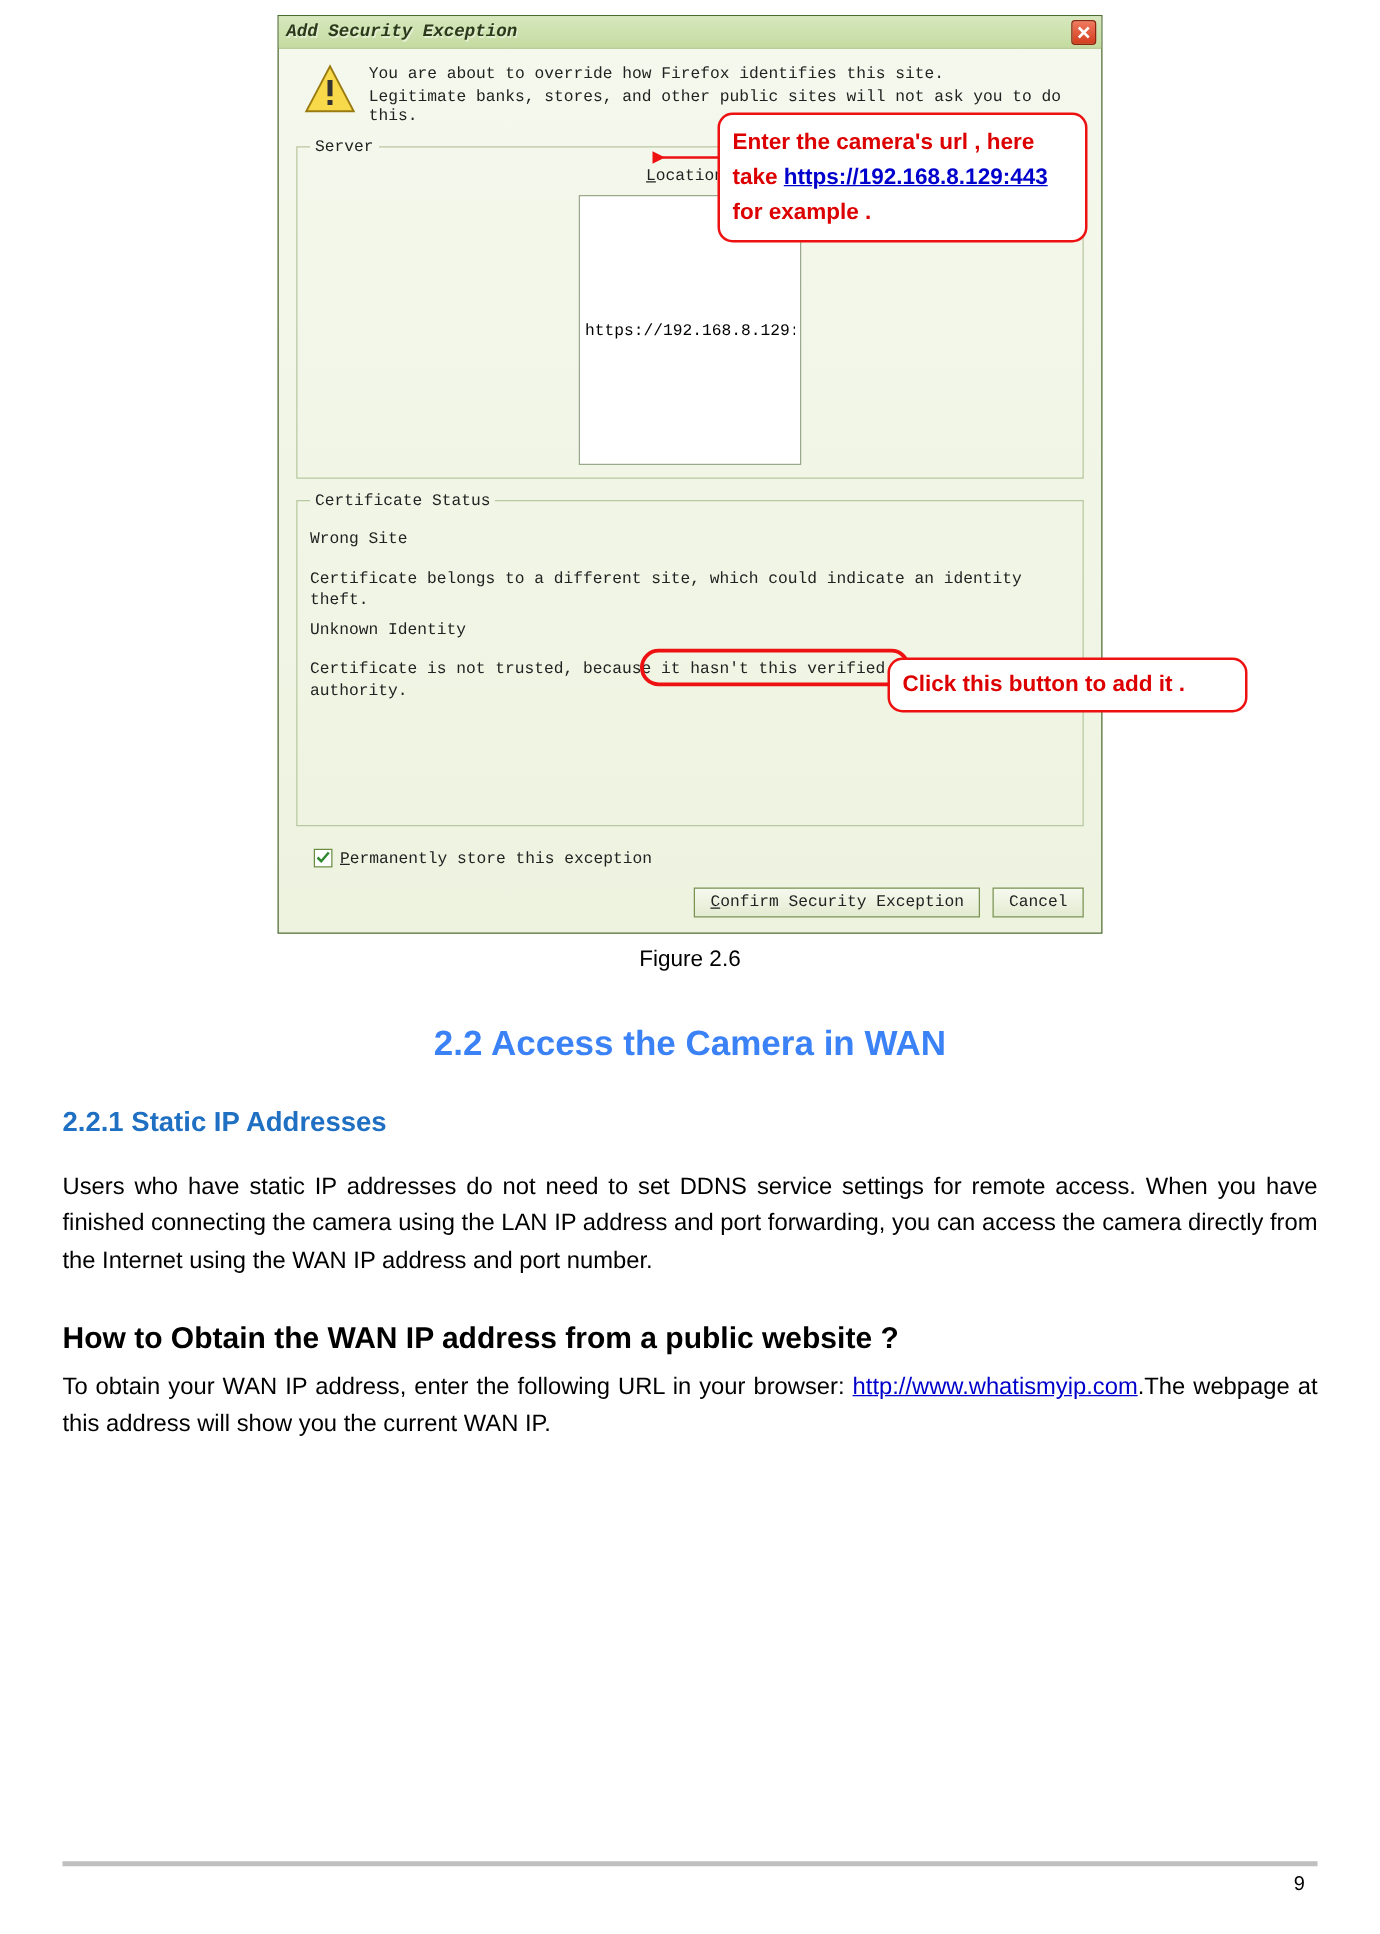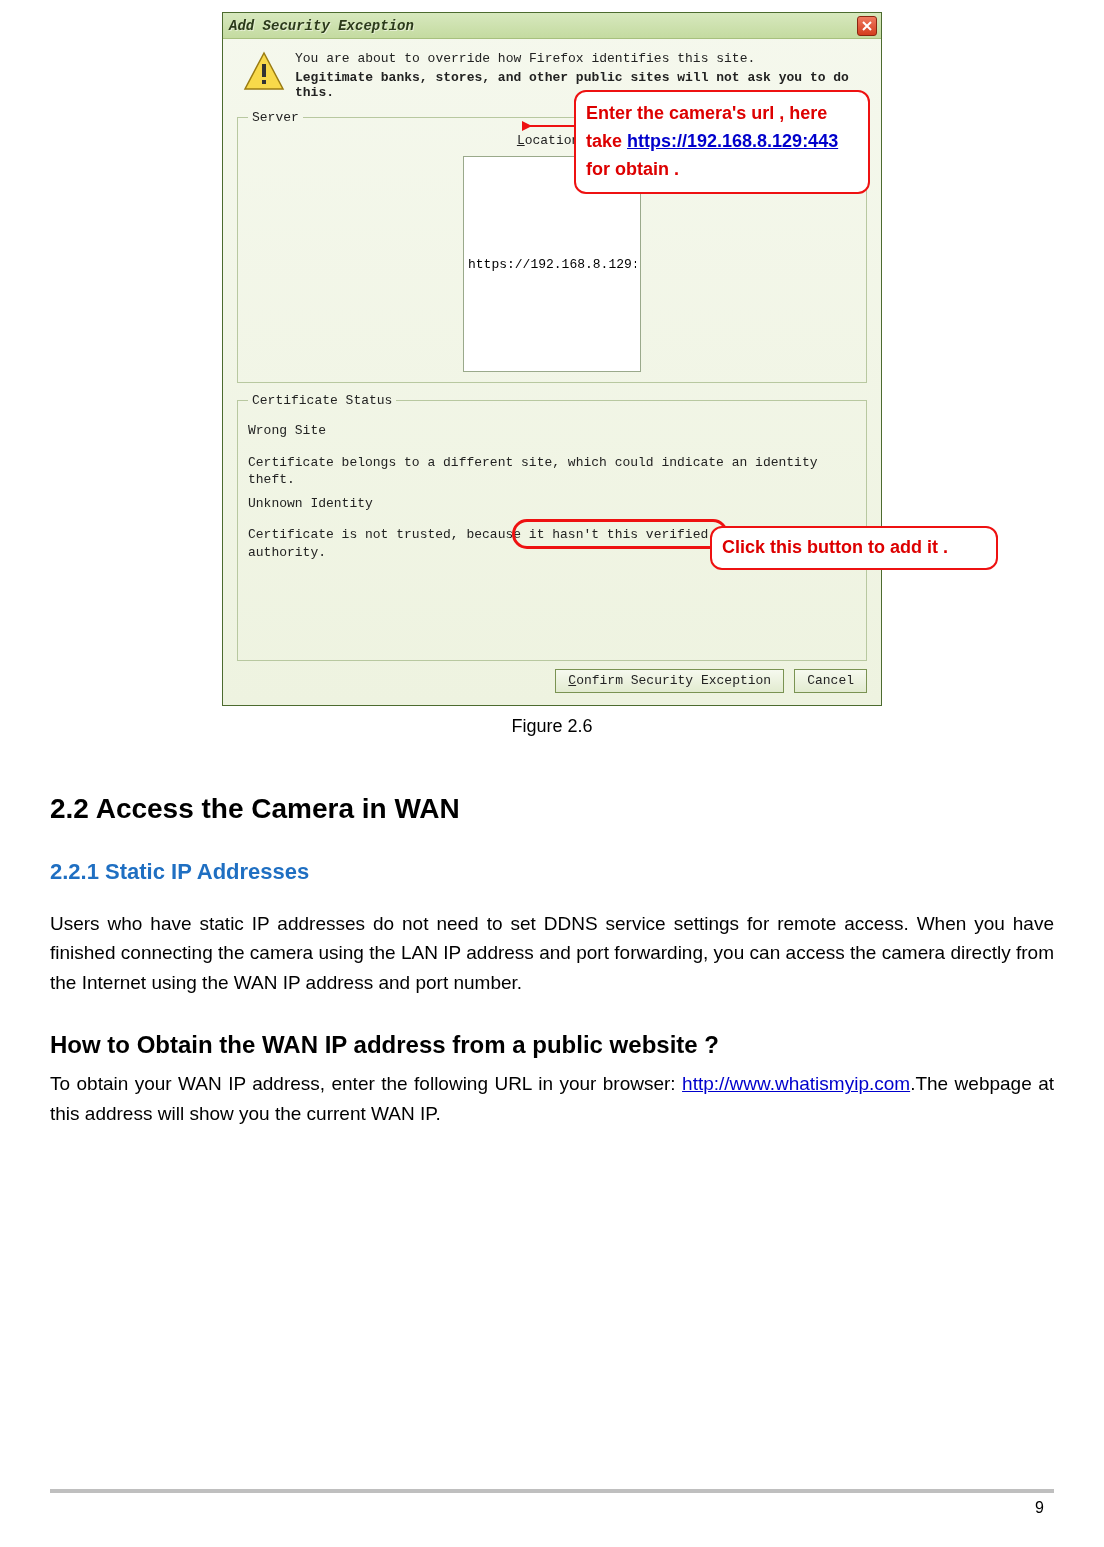--- a/index.html
+++ b/index.html
@@ -53,21 +53,21 @@
   .dialog-body { padding: 10px 14px 4px 14px; font-family: "Courier New", monospace; font-size: 13px; color:#222; }
   .intro-row { display:flex; }
   .warn-icon {
     width: 42px; height: 40px;
     margin: 2px 10px 0 6px;
     flex-shrink:0;
     position:relative;
   }
   .warn-icon svg{display:block;}
   .intro-text-line1{ margin-top:2px; }
-  .intro-text-line2{ font-weight:bold; margin-top:4px; }
+  .intro-text-line2{ font-weight:normal; margin-top:4px; }
   fieldset.sec {
     border:1px solid #b8c8a0;
     margin-top:10px;
     padding: 6px 10px 10px 10px;
     position:relative;
   }
   fieldset.sec legend { padding: 0 4px; font-family:"Courier New",monospace; font-size:13px; }
   .loc-row { display:flex; align-items:center; gap:8px; padding-top:2px;flex-direction:column; }
   .loc-label { font-family:"Courier New",monospace; }
   .loc-input {
@@ -110,21 +110,21 @@
     background:#fff;
     padding:8px 10px;
     font-family: Arial, sans-serif;
     font-size:18px;
     font-weight:bold;
     line-height:1.55;
   }
   .callout .red { color:#d00; }
   .callout .blue { color:#0000cc; text-decoration: underline; }
   .caption { text-align:center; font-size:18px; margin-top:10px; }
-  .h2 { font-family: Arial, sans-serif; font-size:28px; font-weight:bold; color:#000000; margin-top:56px; }
+  .h2 { font-family: Arial, sans-serif; font-size:28px; font-weight:bold; color:#3b82f6; margin-top:41px;text-align:center; }
   .h3 { font-family: Arial, sans-serif; font-size:22px; font-weight:bold; color:#1f6fc2; margin-top:34px; }
   .h3b { font-family: Arial, sans-serif; font-size:24px; font-weight:bold; color:#000; margin-top:34px; }
   .para { font-family: Arial, sans-serif; font-size:19px; line-height:1.55; margin-top:24px; text-align:justify; }
   .linkblue { color:#0000cc; text-decoration:underline; }
   .pagefoot { position:absolute; bottom:30px; left:0; right:0; }
   .pagefoot .bar { height:4px; background:#bfbfbf; margin: 0 50px 6px 50px; }
   .pagefoot .num { text-align:right; font-size:16px; padding-right:60px; }
   .u { text-decoration: underline; }
 </style>
 </head>
@@ -166,34 +166,42 @@
       <fieldset class="sec certblock">
         <legend>Certificate Status</legend>
         <div class="cert-text" style="margin-top:4px;">
           <div class="bold" style="margin-top:8px;">Wrong Site</div>
           <div style="margin-top:14px;">Certificate belongs to a different site, which could indicate an identity theft.</div>
           <div class="bold" style="margin-top:6px;">Unknown Identity</div>
           <div style="margin-top:14px;">Certificate is not trusted, because it hasn't this verified by a recognized authority.</div>
         </div>
       </fieldset>
 
+      <div class="perm-row">
+        <span class="chk">
+          <svg width="11" height="11" viewBox="0 0 11 11">
+              <path d="M1 5 L4 8 L10 1" stroke="#2f8a2f" stroke-width="2" fill="none"></path>
+            </svg>
+        </span>
+        <span><span class="u">P</span>ermanently store this exception</span>
+      </div>
     </div>
     <div class="btn-row">
       <button class="winbtn"><span class="u">C</span>onfirm Security Exception</button>
       <button class="winbtn" style="min-width:70px;">Cancel</button>
     </div>
   </div>
 
   <svg class="arrow-red" style="left:298px; top:120px;" width="56" height="12" viewBox="0 0 56 12">
     <line x1="10" y1="6" x2="56" y2="6" stroke="#e11" stroke-width="2"></line>
     <polygon points="12,6 2,1 2,11" fill="#e11"></polygon>
   </svg>
 
   <div class="callout" style="left:352px; top:90px; width:296px;">
-    <span class="red">Enter the camera's url , here take   </span><span class="blue">https://192.168.8.129:443</span><span class="red"> for obtain .</span>
+    <span class="red">Enter the camera's url , here take   </span><span class="blue">https://192.168.8.129:443</span><span class="red"> for example .</span>
   </div>
 
   <div class="confirm-highlight" style="left:290px; top:519px; width:216px; height:30px;"></div>
 
   <div class="callout" style="left:488px; top:526px; width:288px; padding:6px 10px;">
     <span class="red">Click this button to add it .</span>
   </div>
 </div>
 
 <div class="caption">Figure 2.6</div>

